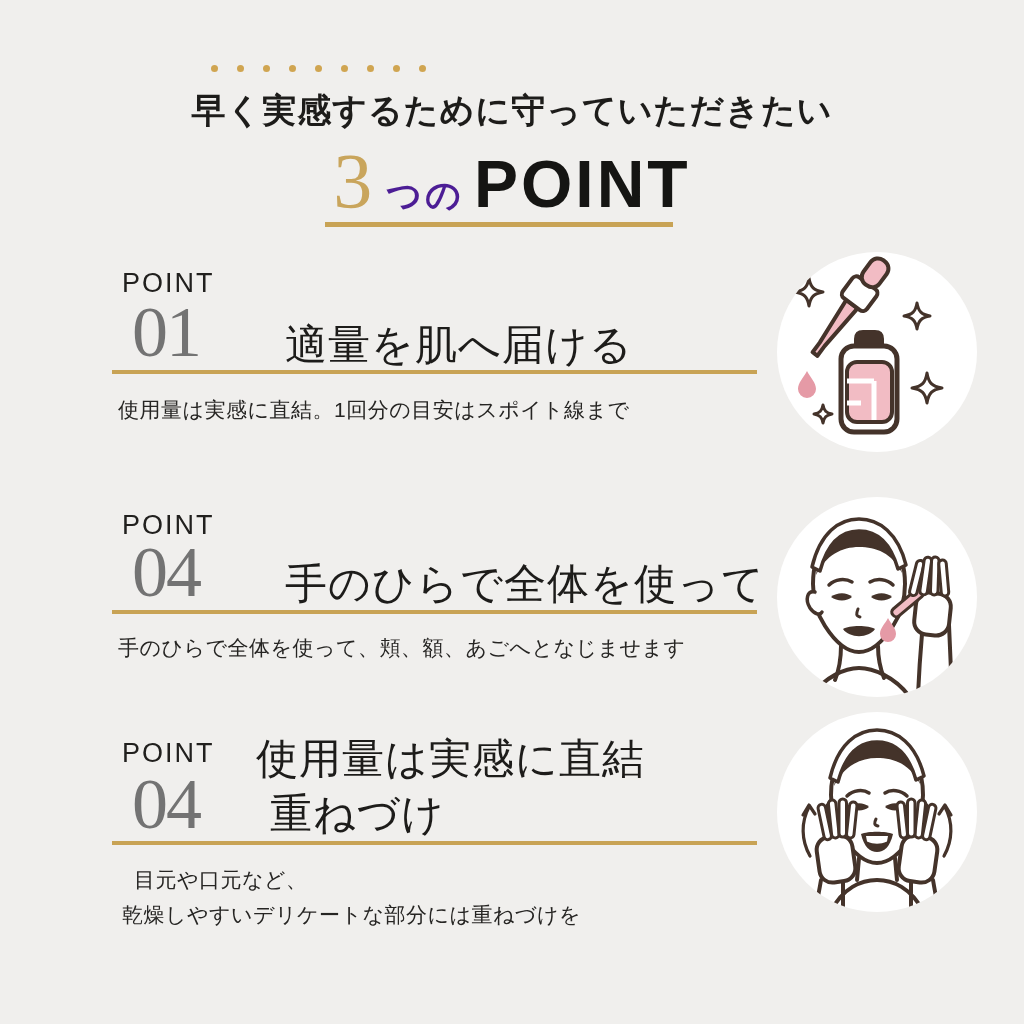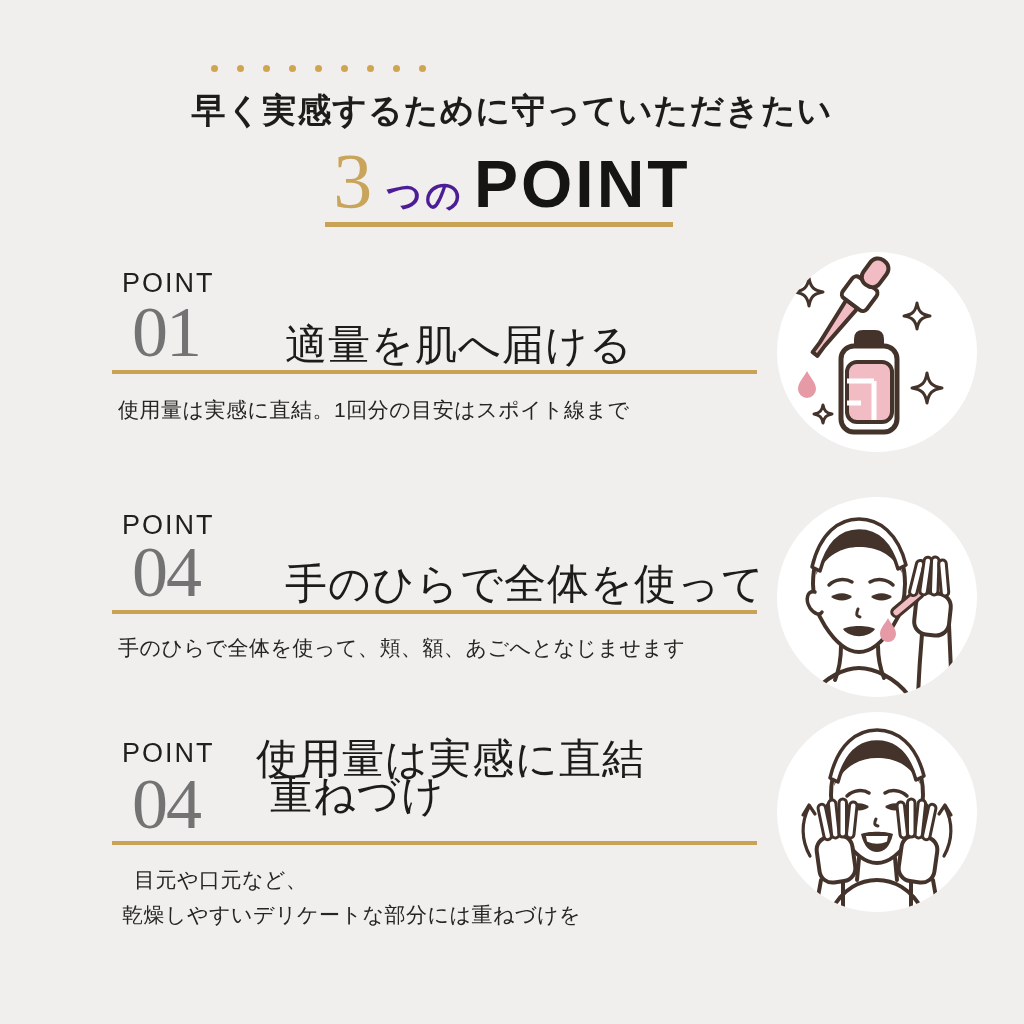--- a/index.html
+++ b/index.html
@@ -158,21 +158,21 @@
           </g>
         </g>
       </svg>
     </div>
   </section>
 
   <section>
     <div class="pt-label" style="top:738px">POINT</div>
     <div class="pt-number" style="top:768px">04</div>
     <div class="pt-heading" style="left:256px;top:734px">使用量は実感に直結</div>
-    <div class="pt-heading" style="left:270px;top:770px">重ねづけ</div>
+    <div class="pt-heading" style="left:270px;top:789px">重ねづけ</div>
     <div class="pt-rule" style="top:841px"></div>
     <div class="pt-desc" style="left:134px;top:866px">目元や口元など、</div>
     <div class="pt-desc" style="left:122px;top:901px">乾燥しやすいデリケートな部分には重ねづけを</div>
 
     <div class="pt-icon" style="top:712px">
       <svg viewBox="0 0 200 200" width="200" height="200" aria-hidden="true">
         <defs>
             <clipPath id="c3">
               <circle cx="100" cy="100" r="100"></circle>
             </clipPath>

